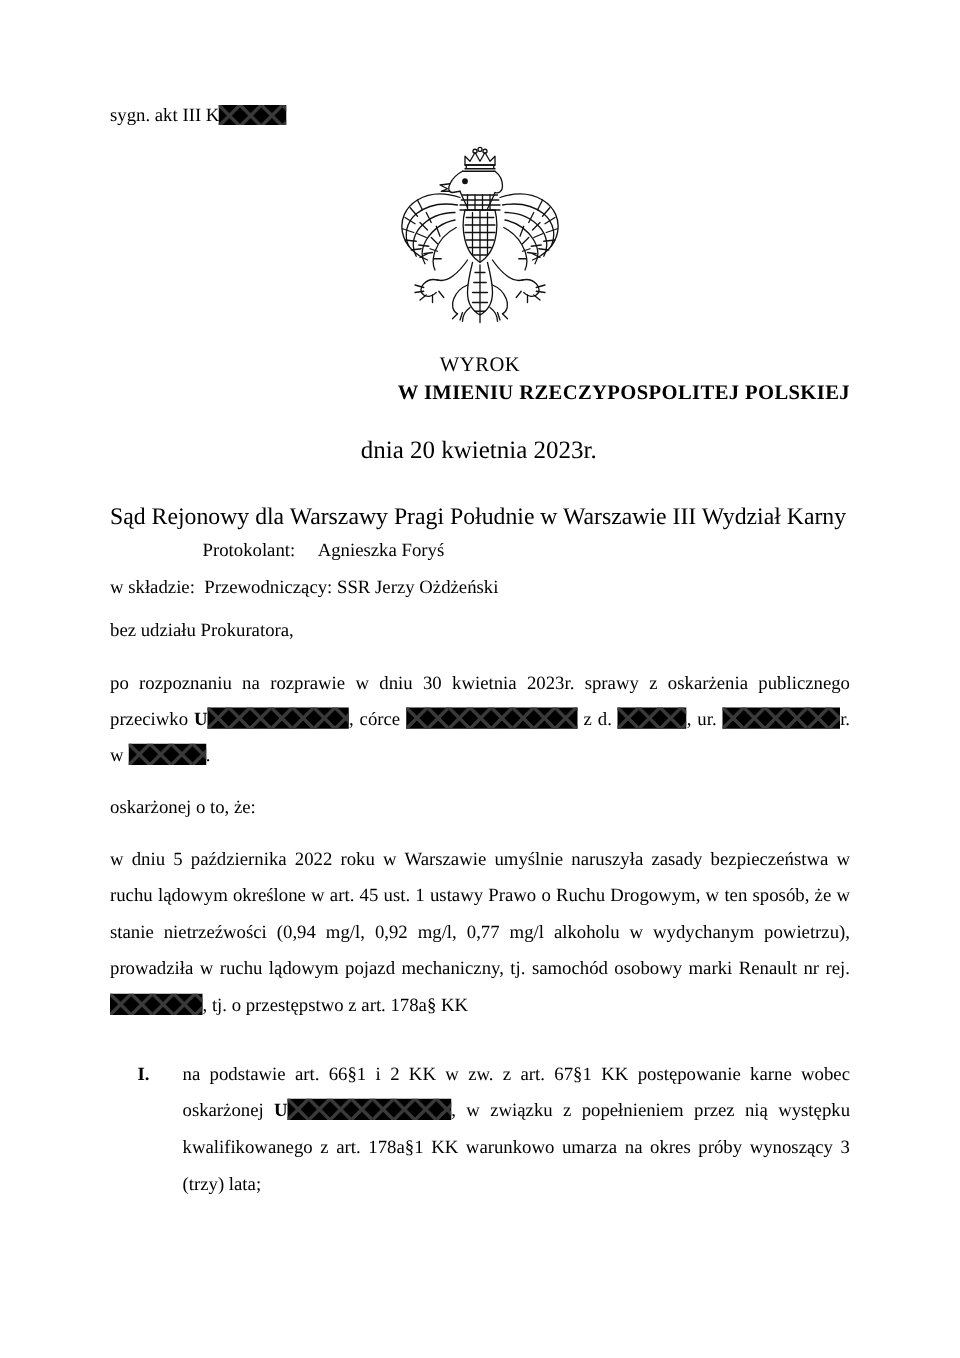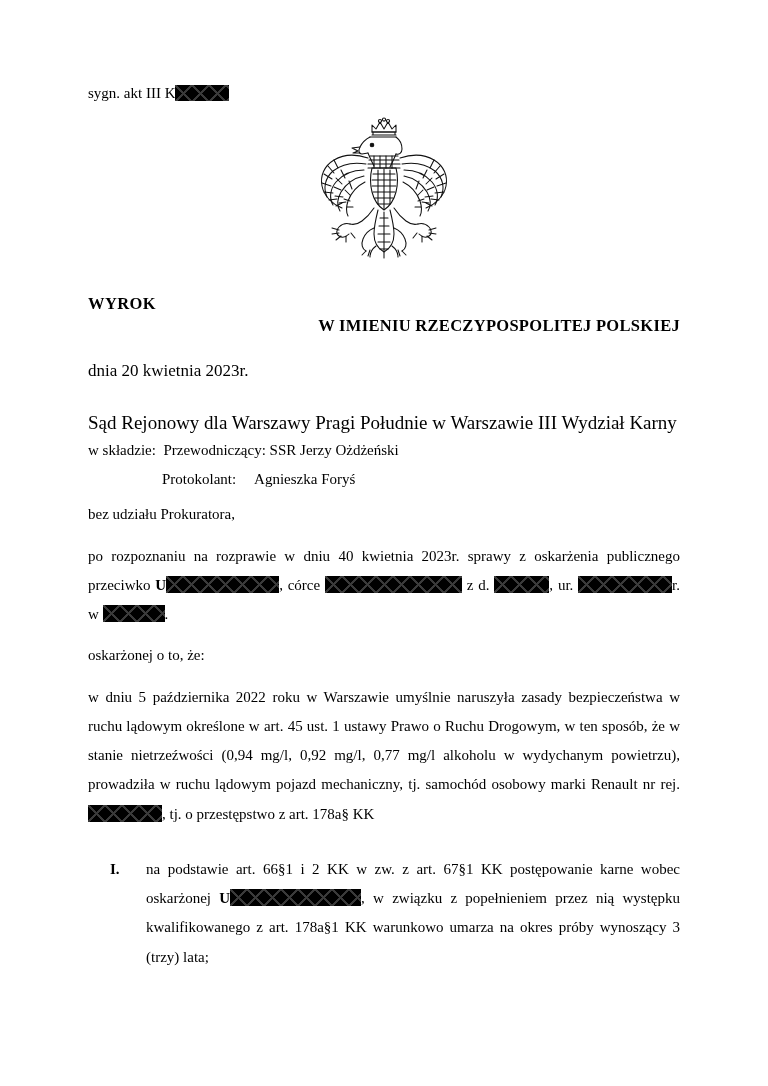--- a/index.html
+++ b/index.html
@@ -47,38 +47,38 @@
     align-items: center;
     margin-top: 8px;
     height: 152px;
   }
   .emblem-wrap svg {
     display: block;
   }
 
   
   .doc-title {
-    text-align: left;
-    font-weight: bold;
+    text-align: center;
+    font-weight: normal;
     font-size: 16.5px;
     letter-spacing: 0.4px;
-    margin-top: 30px;
+    margin-top: 18px;
     line-height: 1.35;
   }
   .doc-subtitle {
     text-align: right;
     font-weight: bold;
     font-size: 16.5px;
     letter-spacing: 0.3px;
     line-height: 1.35;
   }
 
   .date-line {
-    text-align: left;
-    font-size: 17px;
+    text-align: center;
+    font-size: 20px;
     margin-top: 24px;
     padding-right: 2px;
   }
 
   .court-heading {
     font-weight: normal;
     font-size: 19px;
     line-height: 1.3;
     text-align: justify;
     text-align-last: left;
@@ -230,28 +230,28 @@
       </svg>
     </div>
 
     <div class="doc-title">WYROK</div>
     <div class="doc-subtitle">W IMIENIU RZECZYPOSPOLITEJ POLSKIEJ</div>
 
     <div class="date-line">dnia 20 kwietnia 2023r.</div>
 
     <div class="court-heading">Sąd Rejonowy dla Warszawy Pragi Południe w Warszawie III Wydział Karny</div>
 
+    <div class="compose-row indent-protokolant"><span>Protokolant:</span>     <span>Agnieszka Foryś</span></div>
+
     <div class="compose-row"><span>w składzie:</span>  <span>Przewodniczący:</span> <span>SSR Jerzy Ożdżeński</span></div>
 
-    <div class="compose-row indent-protokolant"><span>Protokolant:</span>     <span>Agnieszka Foryś</span></div>
-
     <div class="para tight">bez udziału Prokuratora,</div>
 
     <div class="justify-block" style="margin-top:12px;">
-      <span>po rozpoznaniu na rozprawie w dniu 40 kwietnia 2023r. sprawy z oskarżenia publicznego</span>
+      <span>po rozpoznaniu na rozprawie w dniu 30 kwietnia 2023r. sprawy z oskarżenia publicznego</span>
       <span>przeciwko</span>
       <b class="inline-bold">U</b><span class="redact r-name"></span><span>,</span>
       <span>córce</span>
       <span class="redact r-mother"></span>
       <span>z d.</span>
       <span class="redact r-maiden"></span><span>,</span>
       <span>ur.</span>
       <span class="redact r-birth"></span><span>r. w</span>
       <span class="redact r-place"></span><span>.</span>
     </div>

